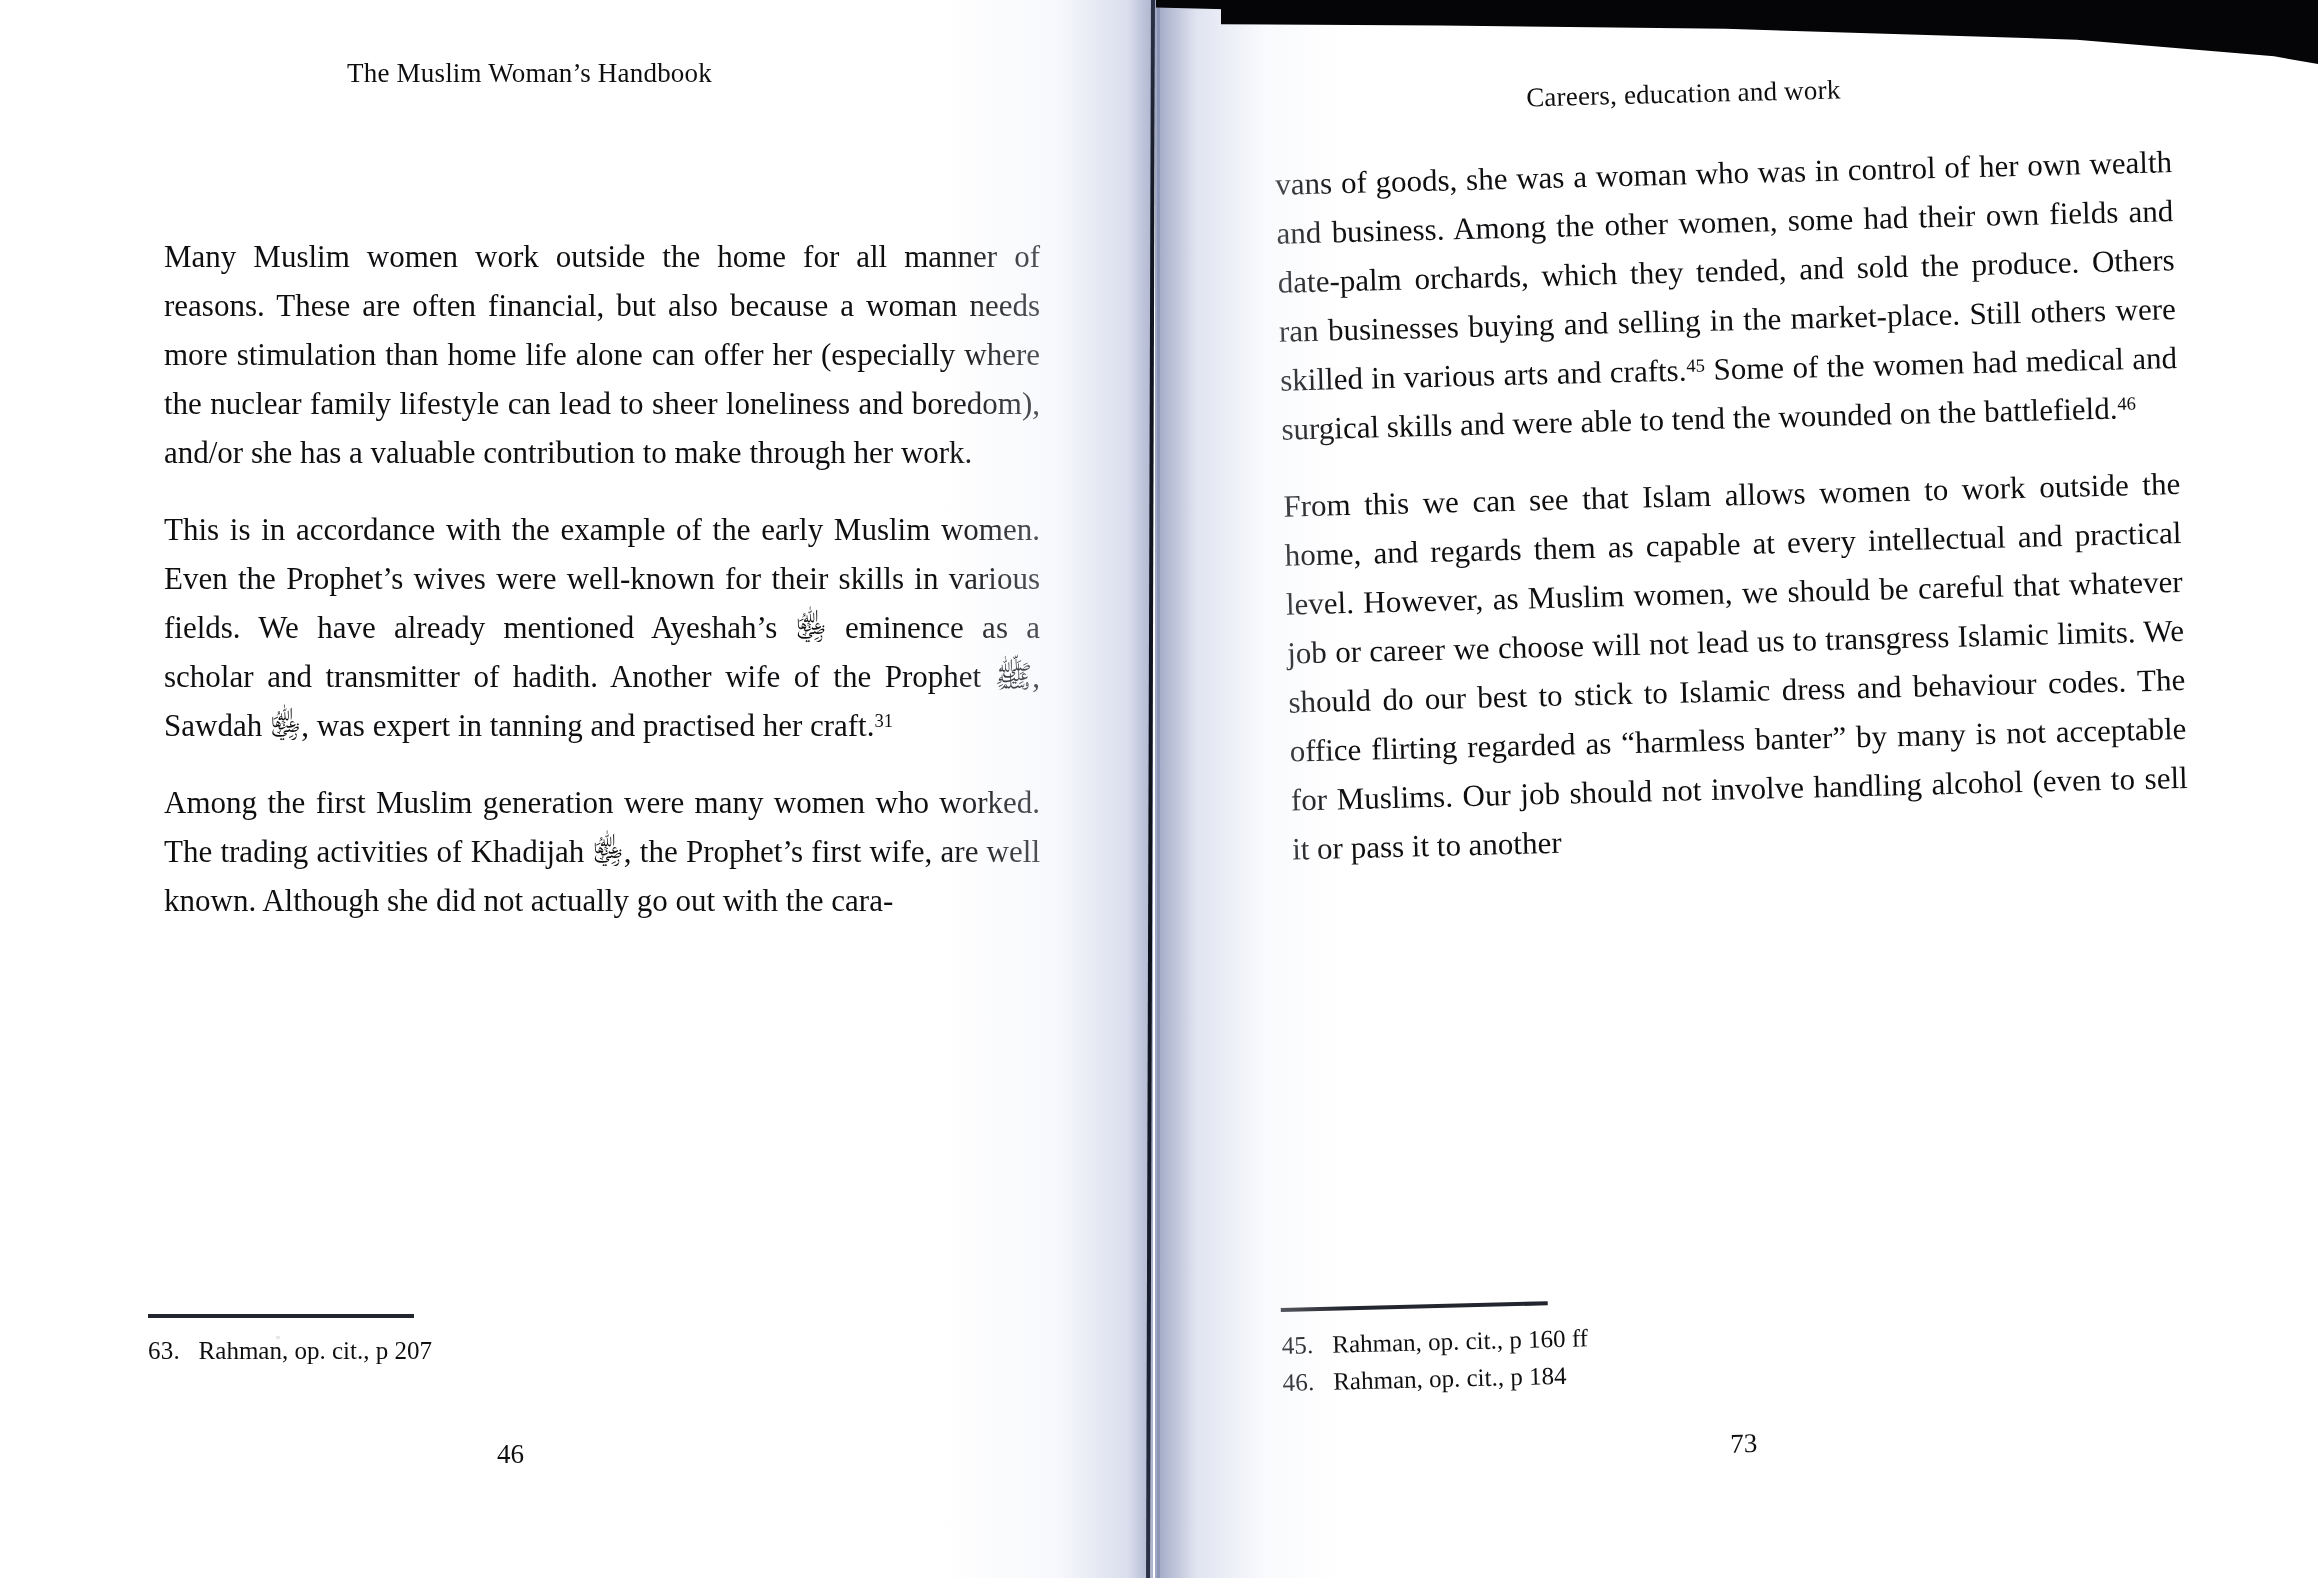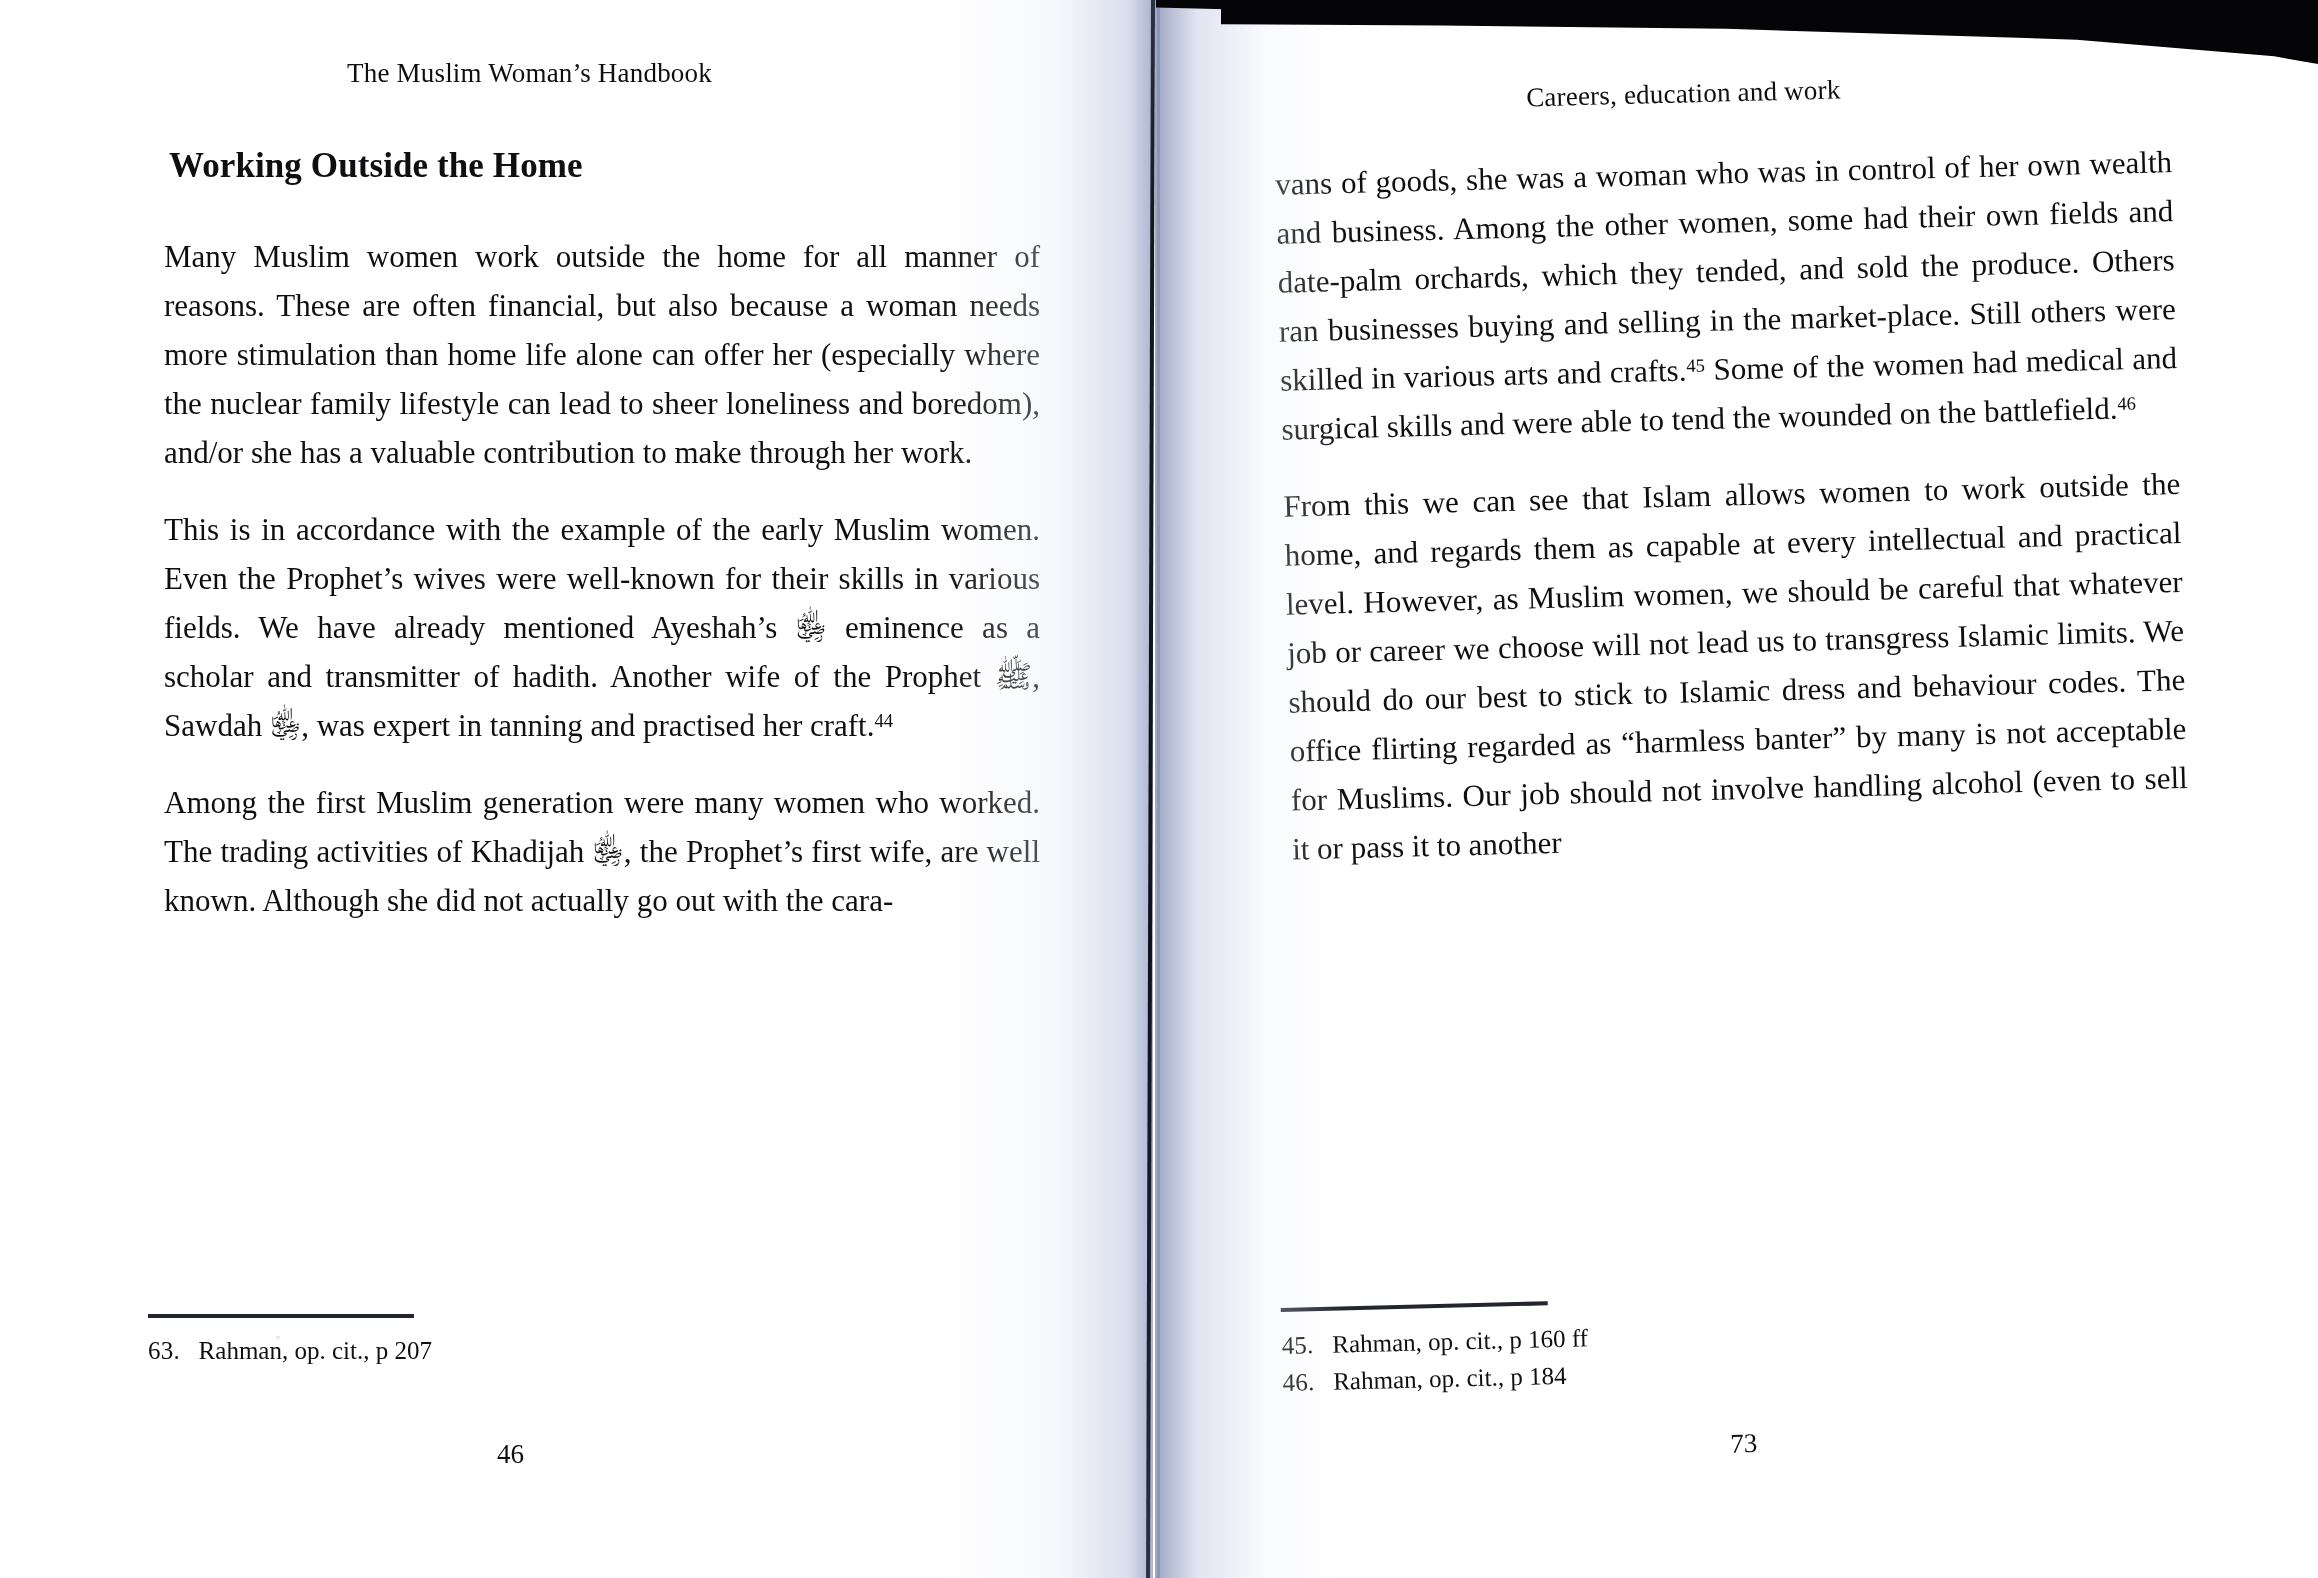--- a/index.html
+++ b/index.html
@@ -171,26 +171,25 @@
 </style>
 </head>
 <body>
 
 <div id="spread">
 
   <div class="page page-left">
 
     <div class="col running-head" id="left-head">The Muslim Woman’s Handbook</div>
 
-    <div class="col chapter-heading" id="left-title">Working Outside the Home</div>
 
     <div class="col" id="left-body">
       <p class="body">Many Muslim women work outside the home for all manner of reasons. These are often financial, but also because a woman needs more stimulation than home life alone can offer her (especially where the nuclear family lifestyle can lead to sheer loneliness and boredom), and/or she has a valuable contribution to make through her work.</p>
 
-      <p class="body"><span>This is in accordance with the example of the early Muslim women. Even the Prophet’s wives were well-known for their skills in various fields. We have already mentioned Ayeshah’s ﵂ eminence as a scholar and transmitter of hadith. Another wife of the Prophet ﷺ, Sawdah ﵂, was expert in tanning and practised her craft.</span><sup class="fn">44</sup></p>
+      <p class="body"><span>This is in accordance with the example of the early Muslim women. Even the Prophet’s wives were well-known for their skills in various fields. We have already mentioned Ayeshah’s ﵂ eminence as a scholar and transmitter of hadith. Another wife of the Prophet ﷺ, Sawdah ﵂, was expert in tanning and practised her craft.</span><sup class="fn">31</sup></p>
 
       <p class="body">Among the first Muslim generation were many women who worked. The trading activities of Khadijah ﵂, the Prophet’s first wife, are well known. Although she did not actually go out with the cara-</p>
     </div>
 
     <hr class="rule" id="left-rule">
 
     <div class="footnote" id="left-fn">
       <div>
         <span class="num">63.</span>
         &nbsp;&nbsp;<span>Rahman, op. cit., p 207</span>

